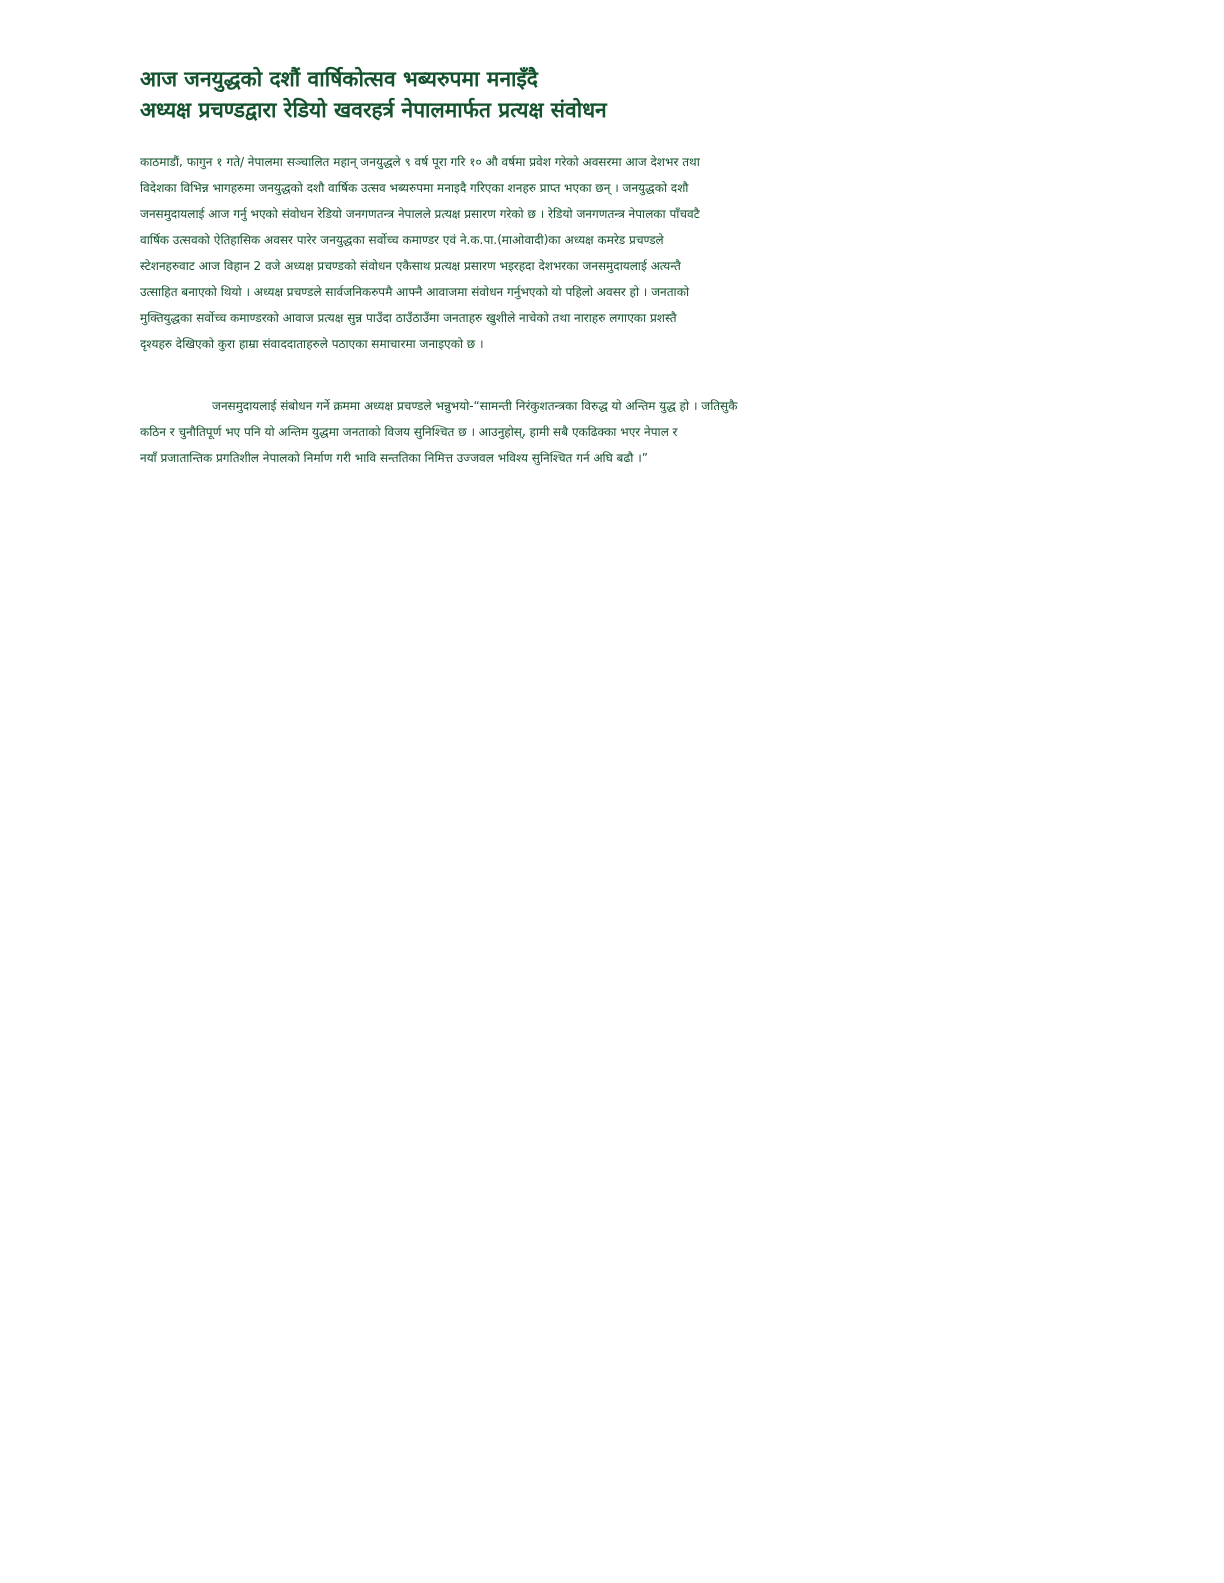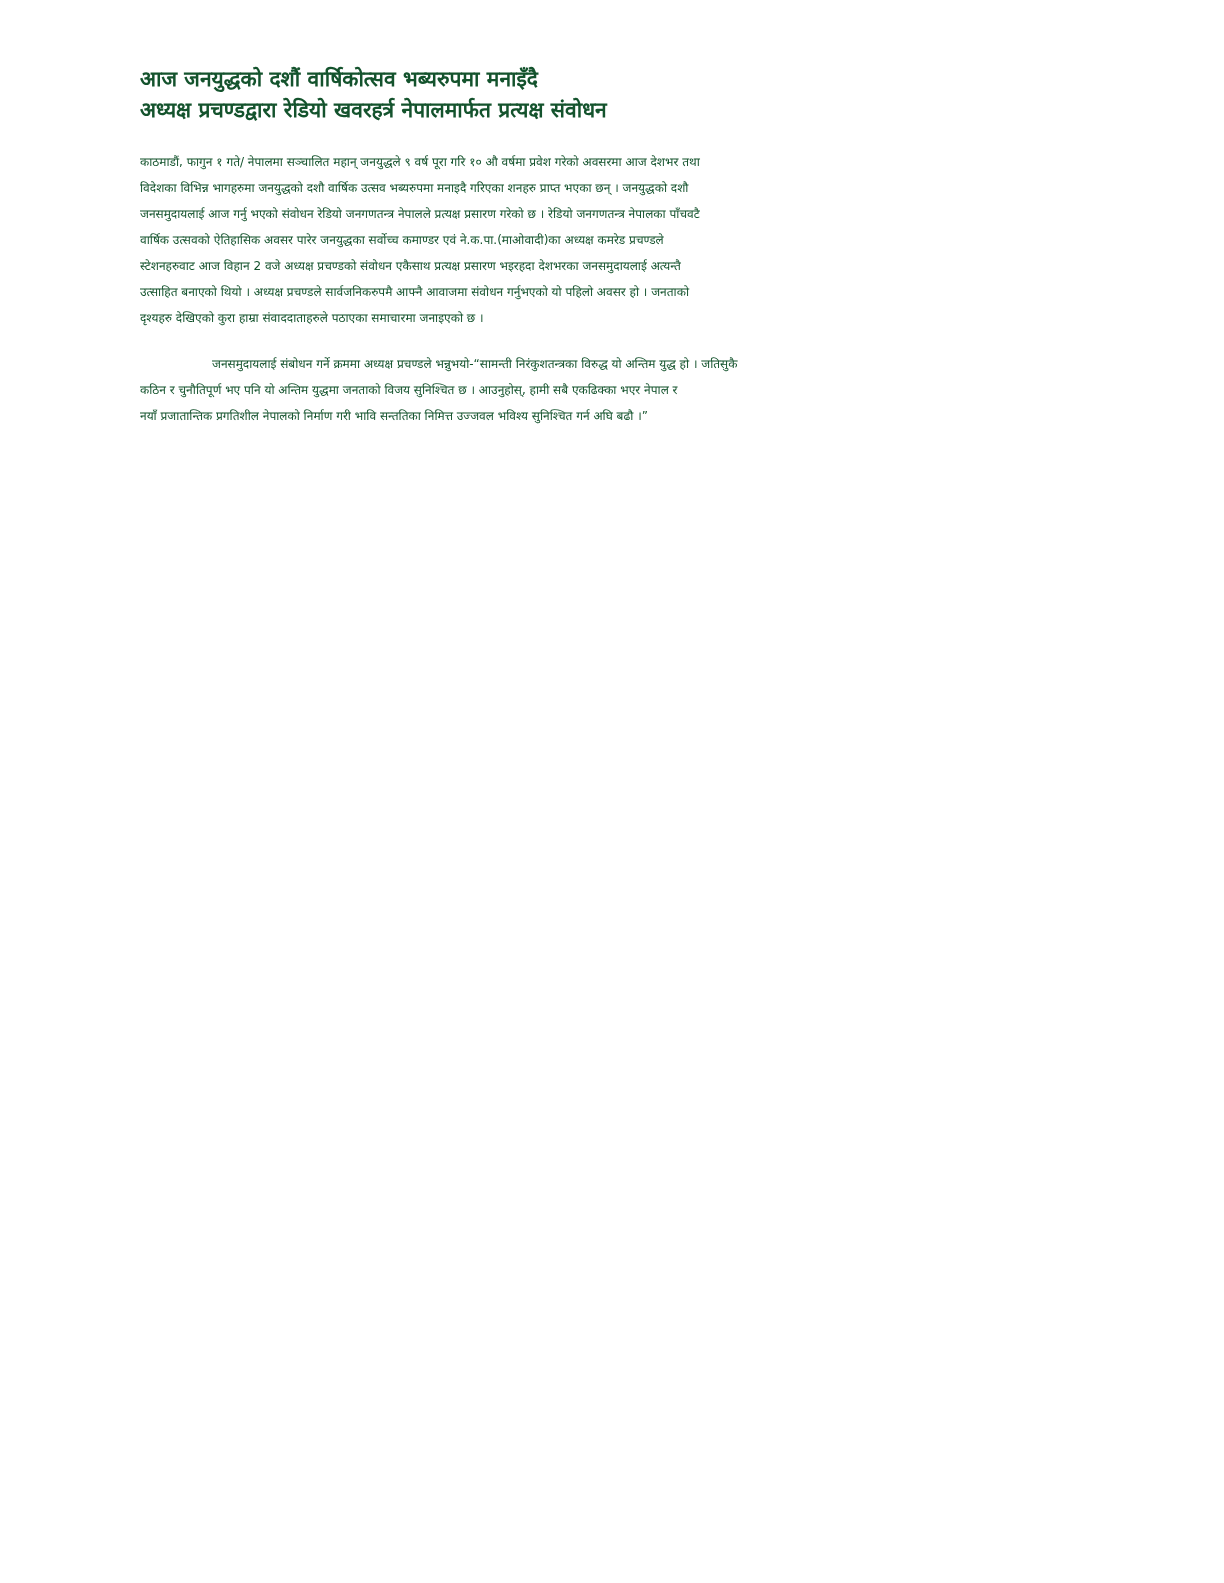--- a/index.html
+++ b/index.html
@@ -33,21 +33,21 @@
   }
   .para {
     font-size: 12px;
     font-weight: normal;
     line-height: 26px;
   }
   .para-1 {
     margin-top: 23px;
   }
   .para-2 {
-    margin-top: 20px;
+    margin-top: 36px;
   }
   .t-line {
     white-space: nowrap;
   }
   .t-line.indent {
     padding-left: 72px;
   }
 </style>
 </head>
 <body>
@@ -60,20 +60,21 @@
       <div class="h-line">अध्यक्ष प्रचण्डद्वारा रेडियो खवरहर्त्र नेपालमार्फत प्रत्यक्ष संवोधन</div>
     </h1>
 
     <div class="para para-1">
       <div class="t-line">काठमाडौं, फागुन १ गते/ नेपालमा सञ्चालित महान् जनयुद्धले ९ वर्ष पूरा गरि १० औ वर्षमा प्रवेश गरेको अवसरमा आज देशभर तथा</div>
       <div class="t-line">विदेशका विभिन्न भागहरुमा जनयुद्धको दशौ वार्षिक उत्सव भब्यरुपमा मनाइदै गरिएका शनहरु प्राप्त भएका छन् । जनयुद्धको दशौ</div>
       <div class="t-line">जनसमुदायलाई आज गर्नु भएको संवोधन रेडियो जनगणतन्त्र नेपालले प्रत्यक्ष प्रसारण गरेको छ । रेडियो जनगणतन्त्र नेपालका पाँचवटै</div>
       <div class="t-line">वार्षिक उत्सवको ऐतिहासिक अवसर पारेर जनयुद्धका सर्वोच्च कमाण्डर एवं ने.क.पा.(माओवादी)का अध्यक्ष कमरेड प्रचण्डले</div>
       <div class="t-line">स्टेशनहरुवाट आज विहान 2 वजे अध्यक्ष प्रचण्डको संवोधन एकैसाथ प्रत्यक्ष प्रसारण भइरहदा देशभरका जनसमुदायलाई अत्यन्तै</div>
       <div class="t-line">उत्साहित बनाएको थियो । अध्यक्ष प्रचण्डले सार्वजनिकरुपमै आफ्नै आवाजमा संवोधन गर्नुभएको यो पहिलो अवसर हो । जनताको</div>
+      <div class="t-line">मुक्तियुद्धका सर्वोच्च कमाण्डरको आवाज प्रत्यक्ष सुन्न पाउँदा ठाउँठाउँमा जनताहरु खुशीले नाचेको तथा नाराहरु लगाएका प्रशस्तै</div>
       <div class="t-line">दृश्यहरु देखिएको कुरा हाम्रा संवाददाताहरुले पठाएका समाचारमा जनाइएको छ ।</div>
     </div>
 
     <div class="para para-2">
       <div class="t-line indent">जनसमुदायलाई संबोधन गर्ने क्रममा अध्यक्ष प्रचण्डले भन्नुभयो-“सामन्ती निरंकुशतन्त्रका विरुद्ध यो अन्तिम युद्ध हो । जतिसुकै</div>
       <div class="t-line">कठिन र चुनौतिपूर्ण भए पनि यो अन्तिम युद्धमा जनताको विजय सुनिश्चित छ । आउनुहोस्, हामी सबै एकढिक्का भएर नेपाल र</div>
       <div class="t-line">नयाँ प्रजातान्तिक प्रगतिशील नेपालको निर्माण गरी भावि सन्ततिका निमित्त उज्जवल भविश्य सुनिश्चित गर्न अघि बढौ ।”</div>
     </div>
 
   </div>

